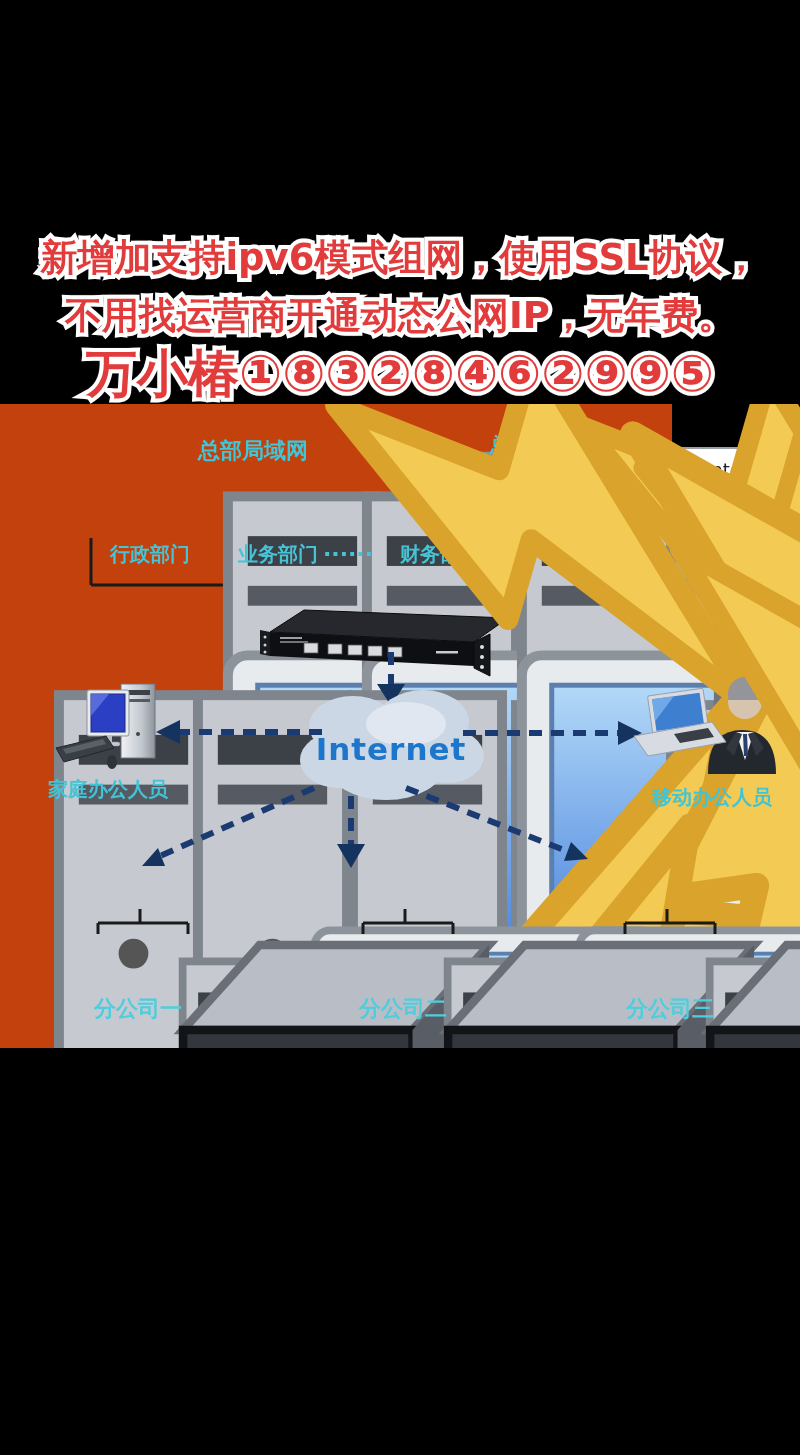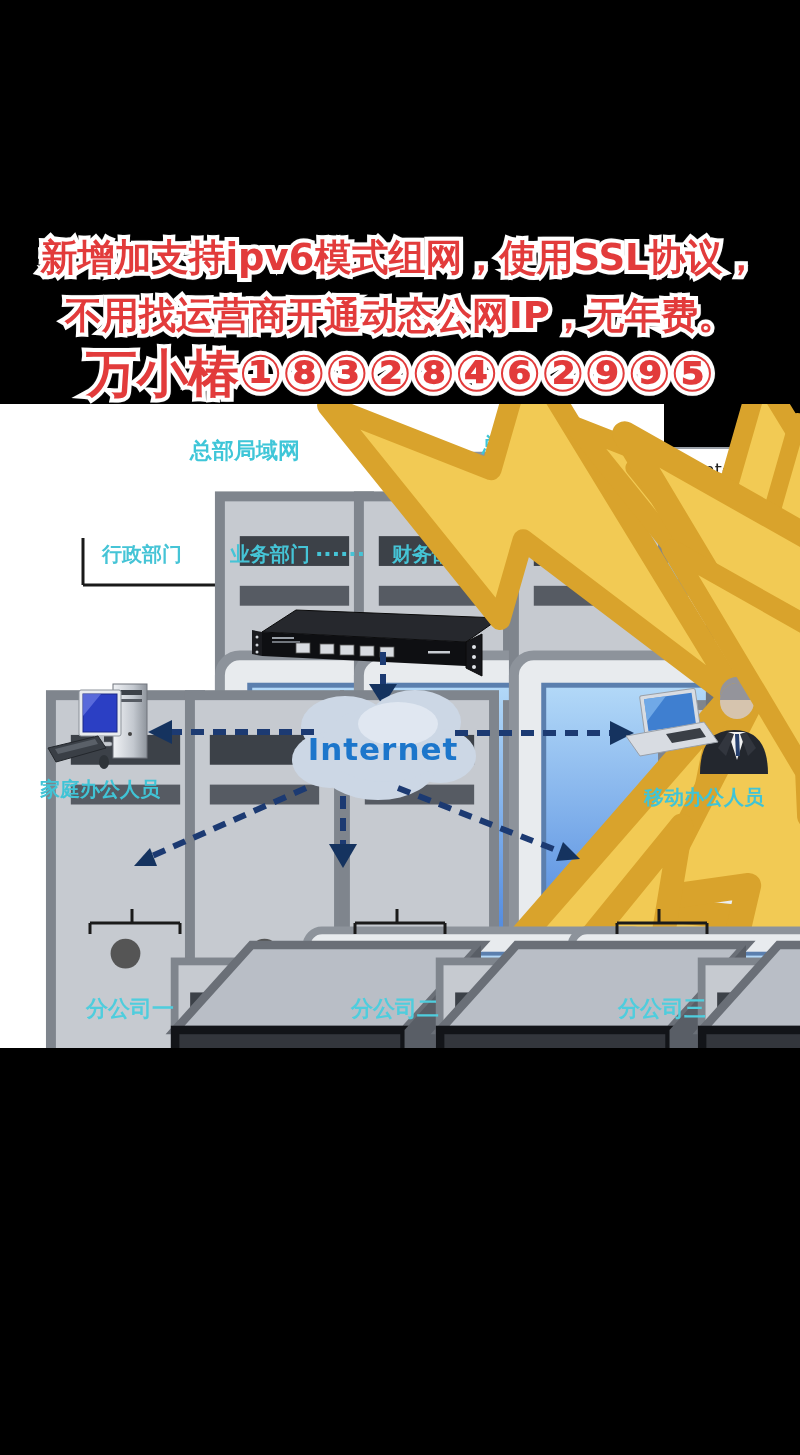--- a/index.html
+++ b/index.html
@@ -11,21 +11,21 @@
           padding-top:228px;box-sizing:border-box;}
   .banner-line{position:relative;white-space:nowrap;text-align:center;font-weight:bold;
                font-size:37px;line-height:58px;height:58px;}
   .banner-line.big{font-size:51px;}
   .txt-outline{position:absolute;left:0;top:0;width:100%;color:#fff;
                -webkit-text-stroke:8px #ffffff;
                text-shadow:3px 0 2px #fff,-3px 0 2px #fff,0 3px 2px #fff,0 -3px 2px #fff,
                            2px 2px 2px #fff,-2px 2px 2px #fff,2px -2px 2px #fff,-2px -2px 2px #fff;}
   .txt-fill{position:relative;color:#e23b3b;}
   
-  .diagram{position:absolute;top:404px;left:0;width:664px;height:644px;background:#ffffff;}
+  .diagram{position:absolute;top:404px;left:0;width:664px;height:644px;background:#c2410c;padding-left:8px;}
   .diagram svg{display:block;}
   svg text{font-family:"DejaVu Sans","Liberation Sans",sans-serif;}
 </style>
 </head>
 <body>
 
 <div class="stage">
 
   <div class="banner">
     <div class="banner-line">

